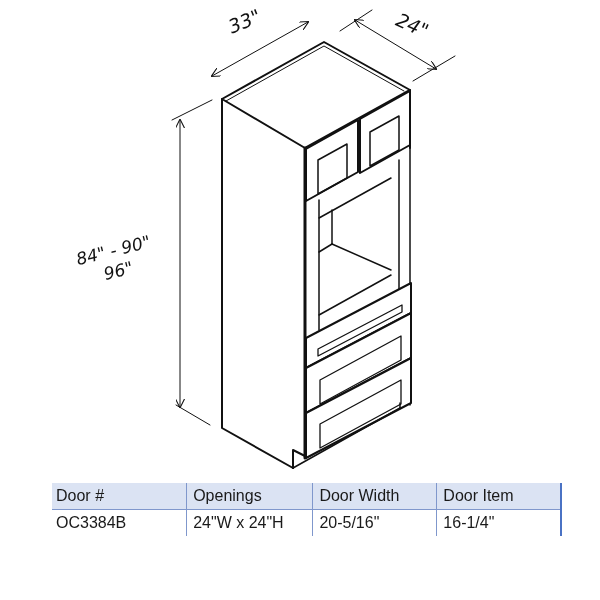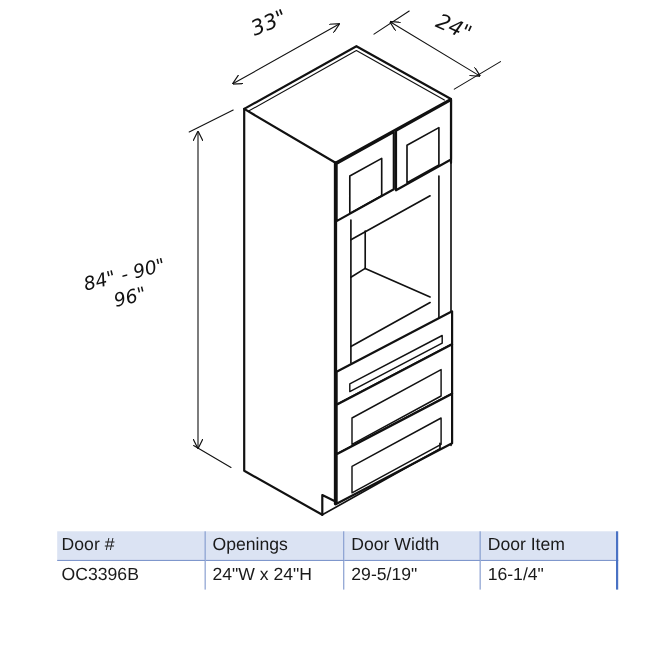--- a/index.html
+++ b/index.html
@@ -114,19 +114,19 @@
   <thead>
     <tr>
       <th class="col-item">Door #</th>
       <th class="col-open">Openings</th>
       <th class="col-dh">Door Width</th>
       <th class="col-dw">Door Item</th>
     </tr>
   </thead>
   <tbody>
     <tr>
-      <td>OC3396B</td>
+      <td>OC3384B</td>
       <td>24"W x 24"H</td>
-      <td>29-5/19"</td>
+      <td>20-5/16"</td>
       <td>16-1/4"</td>
     </tr>
   </tbody>
 </table>
 
 </body></html>

